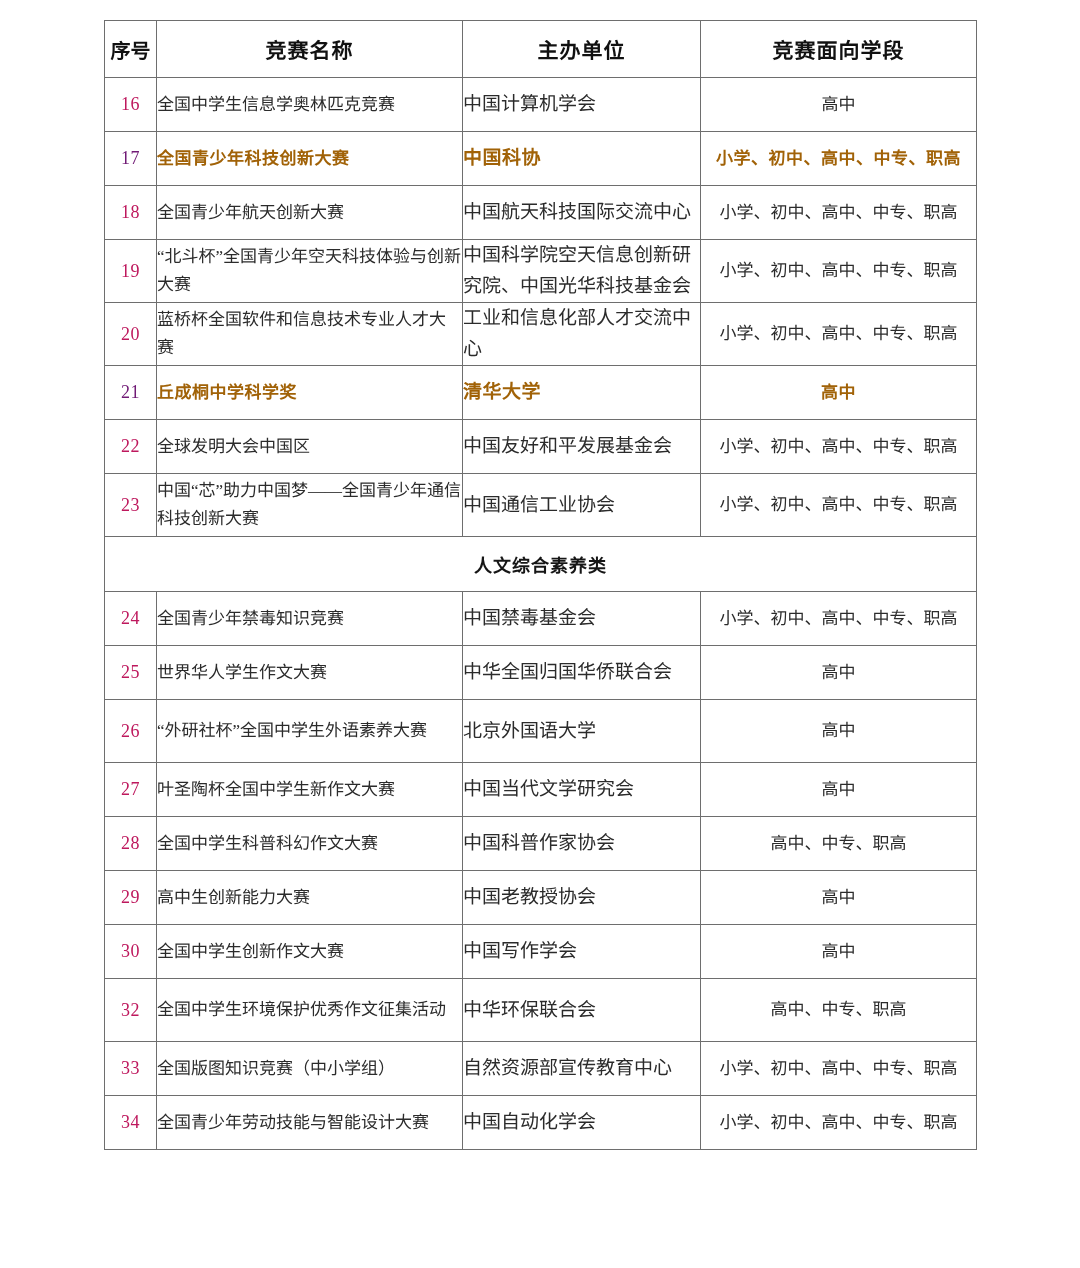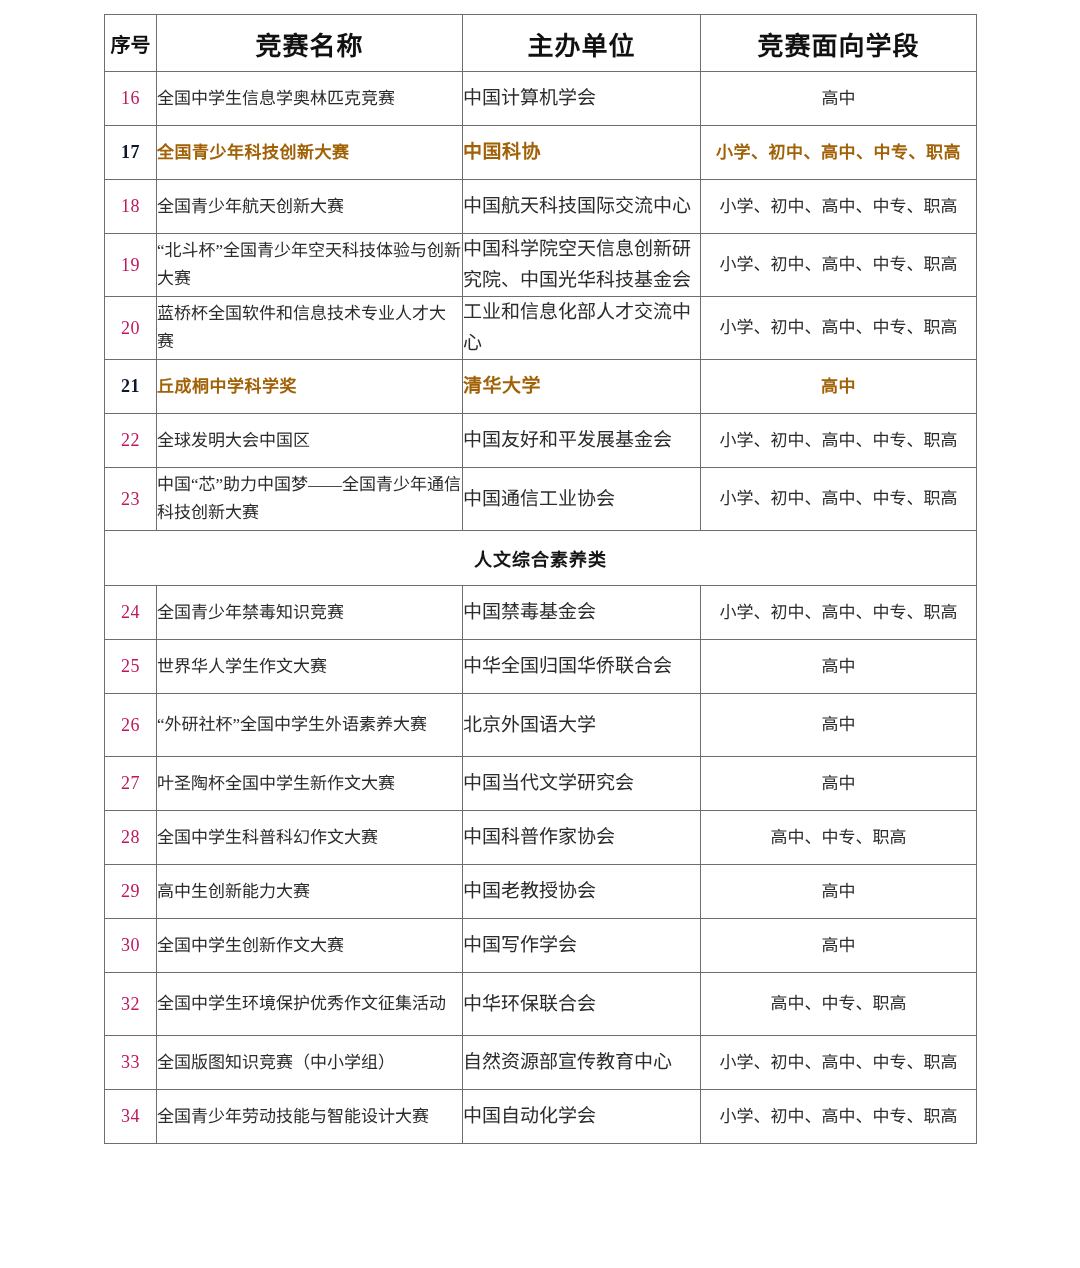--- a/index.html
+++ b/index.html
@@ -20,21 +20,21 @@
     position: relative;
     width: 1080px;
     height: 1268px;
     background: #ffffff;
     box-sizing: border-box;
   }
 
   #table-wrap {
     position: absolute;
     left: 104px;
-    top: 14px;
+    top: 20px;
     width: 872px;
   }
 
   table.comp-table {
     width: 872px;
     border-collapse: collapse;
     table-layout: fixed;
     background: #ffffff;
   }
 
@@ -50,21 +50,21 @@
     vertical-align: middle;
     background: #ffffff;
   }
 
   
   tr.head-row th {
     height: 56px;
     text-align: center;
     font-family: "Liberation Sans", "DejaVu Sans", sans-serif;
     font-weight: bold;
-    font-size: 26px;
+    font-size: 21px;
     letter-spacing: 1px;
     color: #111111;
   }
   tr.head-row th.h-seq {
     font-size: 20px;
     letter-spacing: 0px;
   }
 
   
   td.cell-seq {
@@ -99,21 +99,21 @@
 
   
   tr.data-row { height: 54px; }
   tr.data-row.two-line { height: 63px; }
 
   
   tr.hl td {
     color: #a16207;
     font-weight: bold;
   }
-  tr.hl td.cell-seq { color: #0f172a; font-weight: bold; }
+  tr.hl td.cell-seq { color: #701a75; font-weight: normal; }
   tr.hl td.cell-name,
   tr.hl td.cell-org,
   tr.hl td.cell-stage {
     font-family: "Liberation Sans", "DejaVu Sans", sans-serif;
     letter-spacing: 0.5px;
   }
 
   
   tr.section-row td {
     height: 54px;

